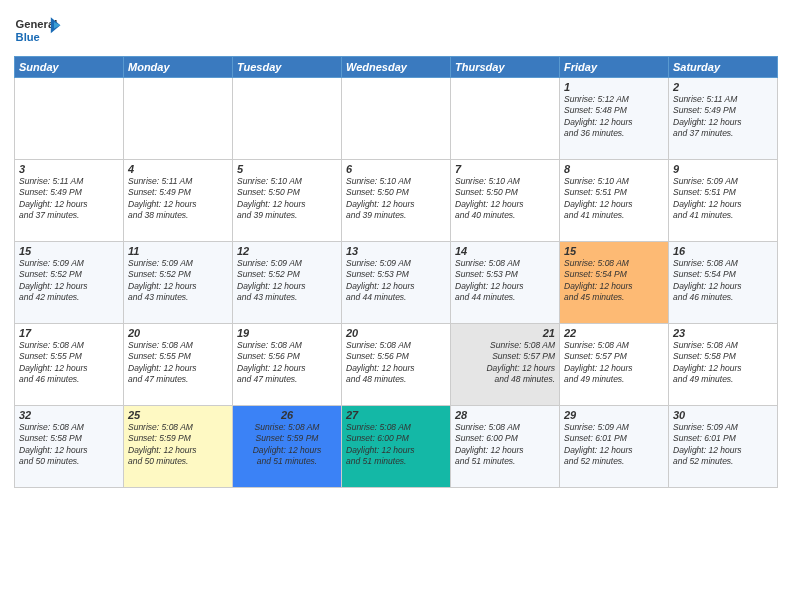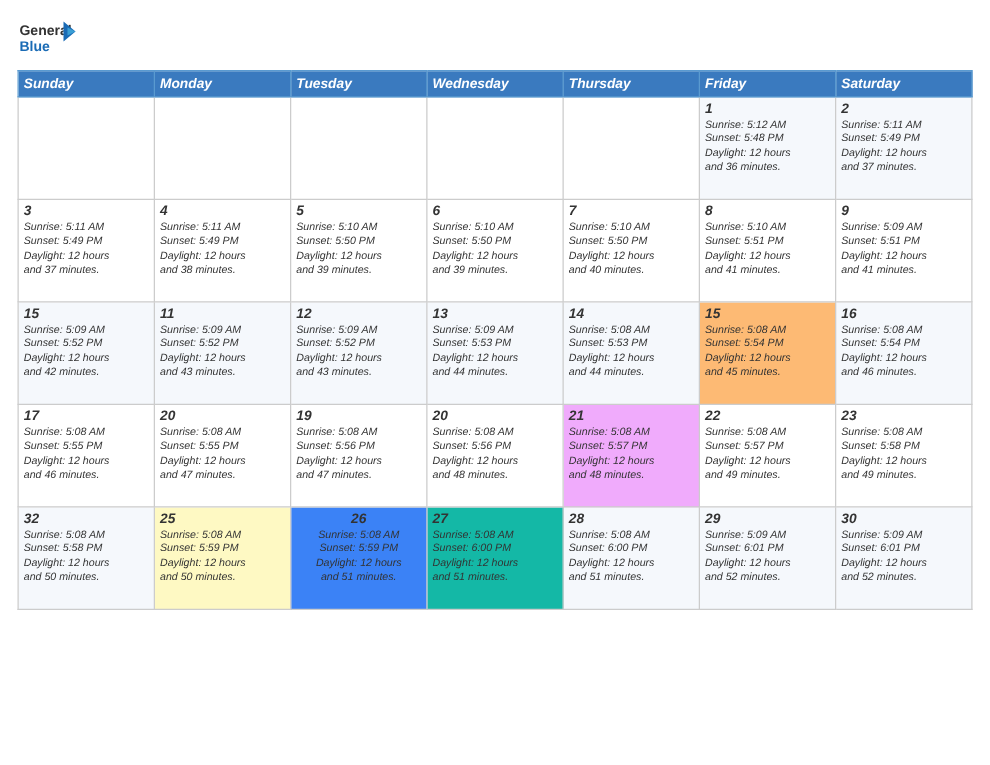--- a/index.html
+++ b/index.html
@@ -271,21 +271,21 @@
 Daylight: 12 hours
 and 47 minutes.</div>
           </td>
           <td style="background: rgb(255, 255, 255);">
             <span class="day-num">20</span>
             <div class="day-info" style="white-space: pre-line;">Sunrise: 5:08 AM
 Sunset: 5:56 PM
 Daylight: 12 hours
 and 48 minutes.</div>
           </td>
-          <td style="background: #f0abfc;">
+          <td style="background: #e5e5e5; text-align: right;">
             <span class="day-num">21</span>
             <div class="day-info" style="white-space: pre-line;">Sunrise: 5:08 AM
 Sunset: 5:57 PM
 Daylight: 12 hours
 and 48 minutes.</div>
           </td>
           <td style="background: rgb(255, 255, 255);">
             <span class="day-num">22</span>
             <div class="day-info" style="white-space: pre-line;">Sunrise: 5:08 AM
 Sunset: 5:57 PM

